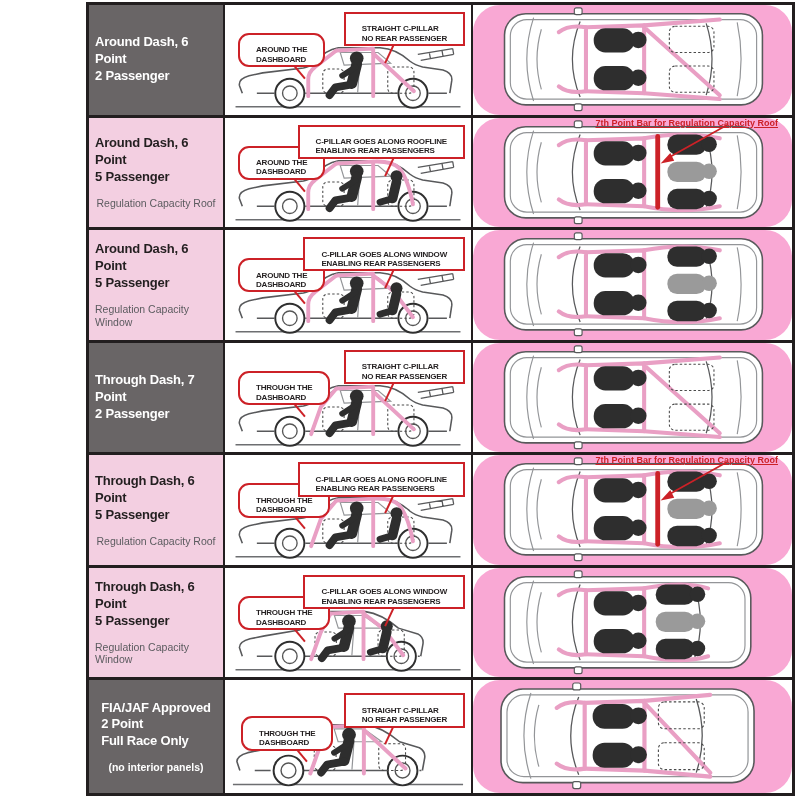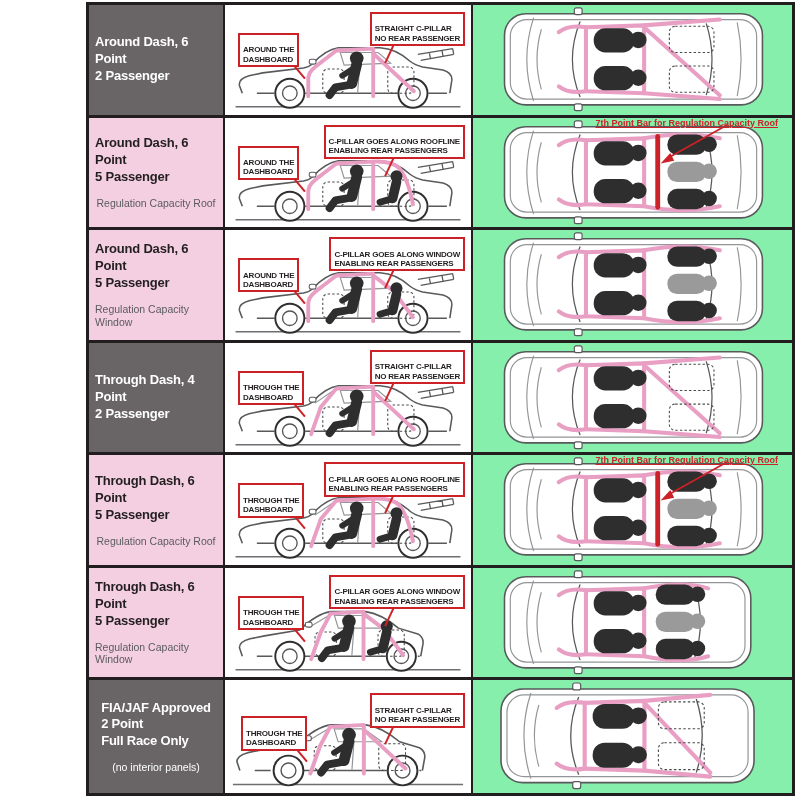--- a/index.html
+++ b/index.html
@@ -12,29 +12,29 @@
   .row:last-child{border-bottom:none;}
   .cell{box-sizing:border-box;position:relative;min-width:0;}
   .label-cell{width:136px;flex:0 0 136px;border-right:2.5px solid #221e1f;
               display:flex;flex-direction:column;align-items:center;justify-content:center;
               text-align:left;padding:4px 6px;}
   .theme-gray .label-cell{background:#696566;color:#ffffff;}
   .theme-pink .label-cell{background:#f3cfe1;color:#231f20;}
   .label-main{font-weight:bold;font-size:13px;line-height:1.3;white-space:pre-line;letter-spacing:-0.2px;}
   .label-sub{font-size:10.5px;line-height:1.2;margin-top:11px;white-space:pre-line;}
   .theme-pink .label-sub{color:#5b5b5f;}
-  .theme-gray .label-sub{color:#ffffff;font-weight:normal;}
+  .theme-gray .label-sub{color:#ffffff;font-weight:bold;}
   .side-cell{width:248px;flex:0 0 248px;border-right:2.5px solid #221e1f;background:#fff;}
-  .top-cell{flex:1 1 auto;background:#86efac;}
+  .top-cell{flex:1 1 auto;background:#f9a8d4;border-radius:27px;}
   .svg-slot{position:absolute;inset:0;}
   .svg-slot svg{display:block;width:100%;height:100%;}
-  .callout{position:absolute;background:#fff;border:2px solid #cc2127;padding:1px 3px;
+  .callout{position:absolute;background:#fff;border:2px solid #cc2127;padding:1px 16px;
            font-size:8px;font-weight:bold;line-height:1.18;letter-spacing:-0.2px;
            white-space:pre-line;z-index:3;}
-  .dash-callout{left:13px;top:28px;}
+  .dash-callout{left:13px;top:28px;border-radius:11px;}
   .cpillar-callout{right:6px;top:7px;}
   .leader{position:absolute;height:0;border-top:2px solid #cc2127;transform-origin:0 0;z-index:2;}
   .dash-leader{left:64px;top:53px;width:26px;transform:rotate(50deg);}
   .cpillar-leader{left:172px;top:35px;width:26px;transform:rotate(115deg);}
   .has-race .dash-callout{top:36px;left:16px;}
   .has-race .dash-leader{top:61px;left:66px;}
   .has-race .cpillar-callout{top:13px;}
   .has-race .cpillar-leader{top:41px;}
   .race-note{position:absolute;left:22px;top:4px;border:1.7px dashed #cc2127;color:#cc2127;
              font-size:7.5px;font-weight:bold;line-height:1.2;padding:2px 4px;
@@ -265,21 +265,21 @@
               <rect x="196" y="73" width="40" height="21" rx="10" fill="#2e2e2e"></rect>
               <circle cx="239" cy="83" r="8" fill="#2e2e2e"></circle>
             </svg>
           </div>
 
     </div>
   </section>
 
   <section class="row theme-gray">
     <div class="cell label-cell">
-      <div class="label-main">Through Dash, 4 Point
+      <div class="label-main">Through Dash, 7 Point
 2 Passenger</div>
 
     </div>
     <div class="cell side-cell">
       <div class="svg-slot side-slot">
             <svg viewBox="0 0 248 113" preserveAspectRatio="xMidYMid meet">
               <path d="M8,105 H240" stroke="#6d6e71" stroke-width="1.5" fill="none"></path>
               <path d="M15,91 L12,83 Q11,76 22,73 L36,70 L78,65 Q84,64 88,60 Q101,46 114,44 L157,44 Q174,45 188,58 Q193,62 201,64 L222,67 Q232,70 231,78 L229,91" fill="none" stroke="#58595b" stroke-width="1.6" stroke-linejoin="round"></path>
               <path d="M196,51 L232,45 M199,57 L233,51 M232,45 L233,51 M209,55 L208,50 M222,53 L221,47" stroke="#58595b" stroke-width="1.3" fill="none"></path>
               <path d="M90,62 L112,47 M116,49 L155,49 L168,60 L120,62 Z M136,62 L134,90" stroke="#939598" stroke-width="1.2" fill="none"></path>

